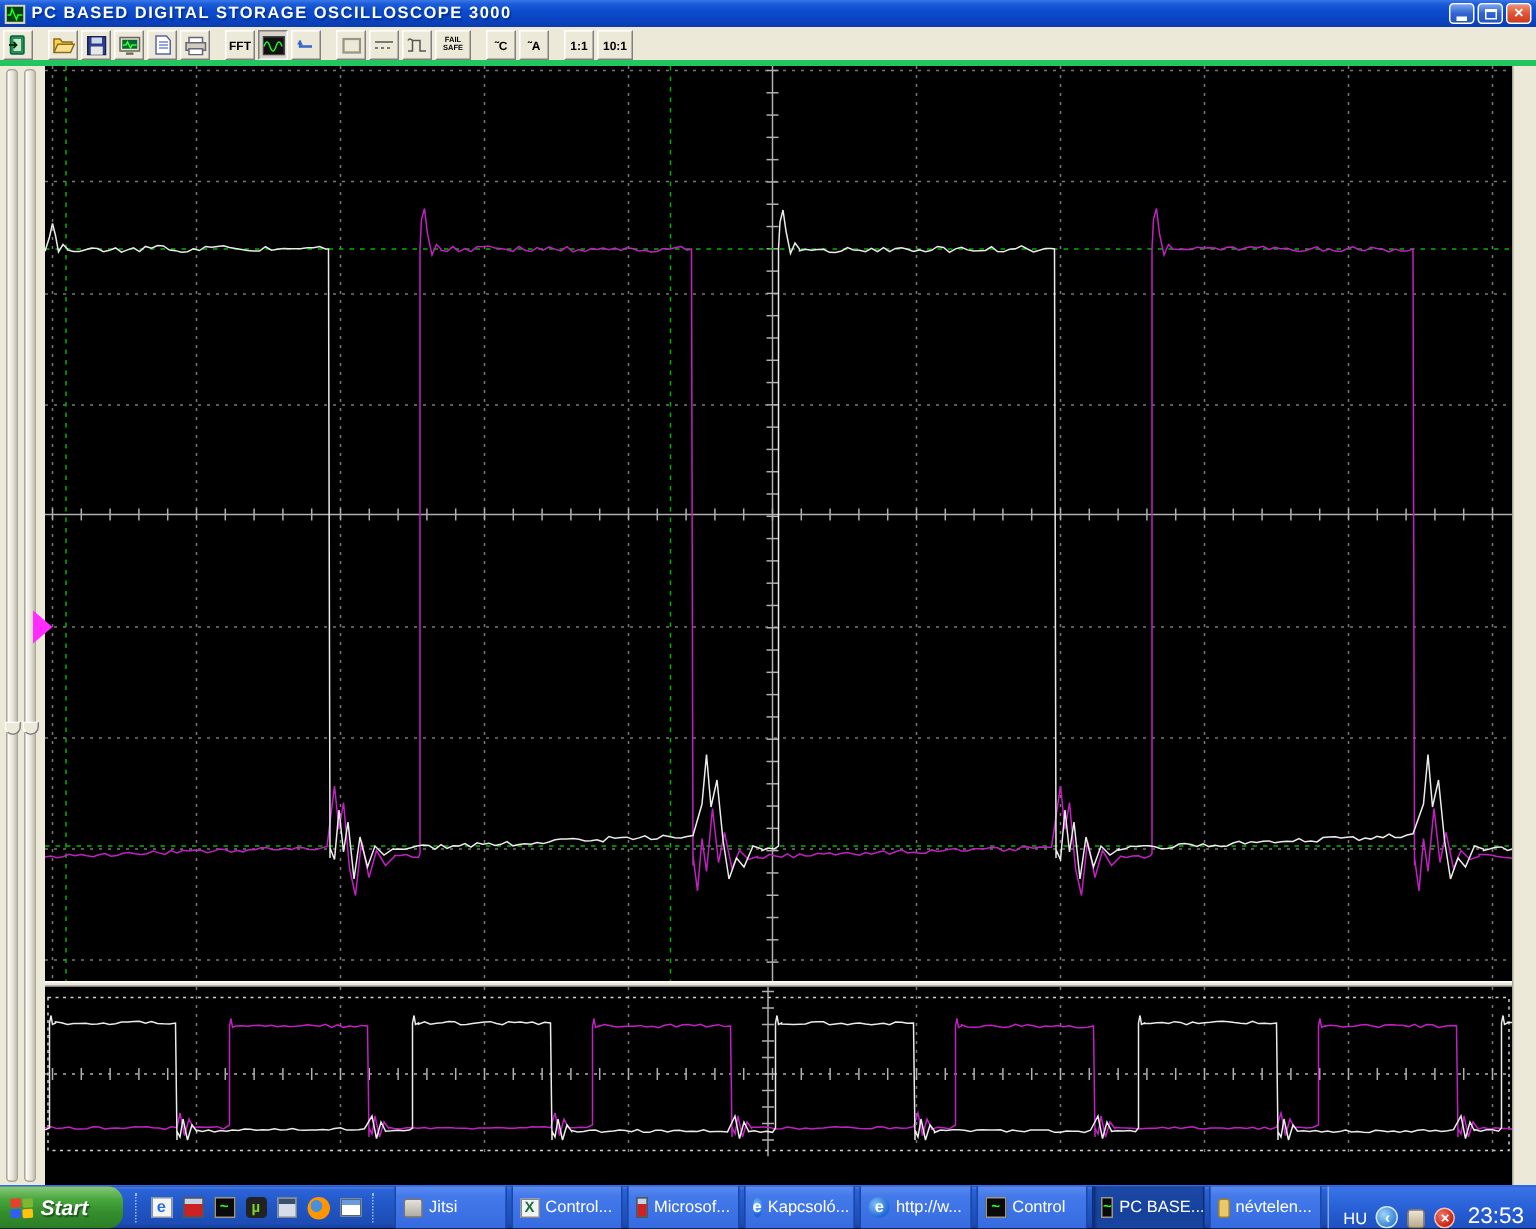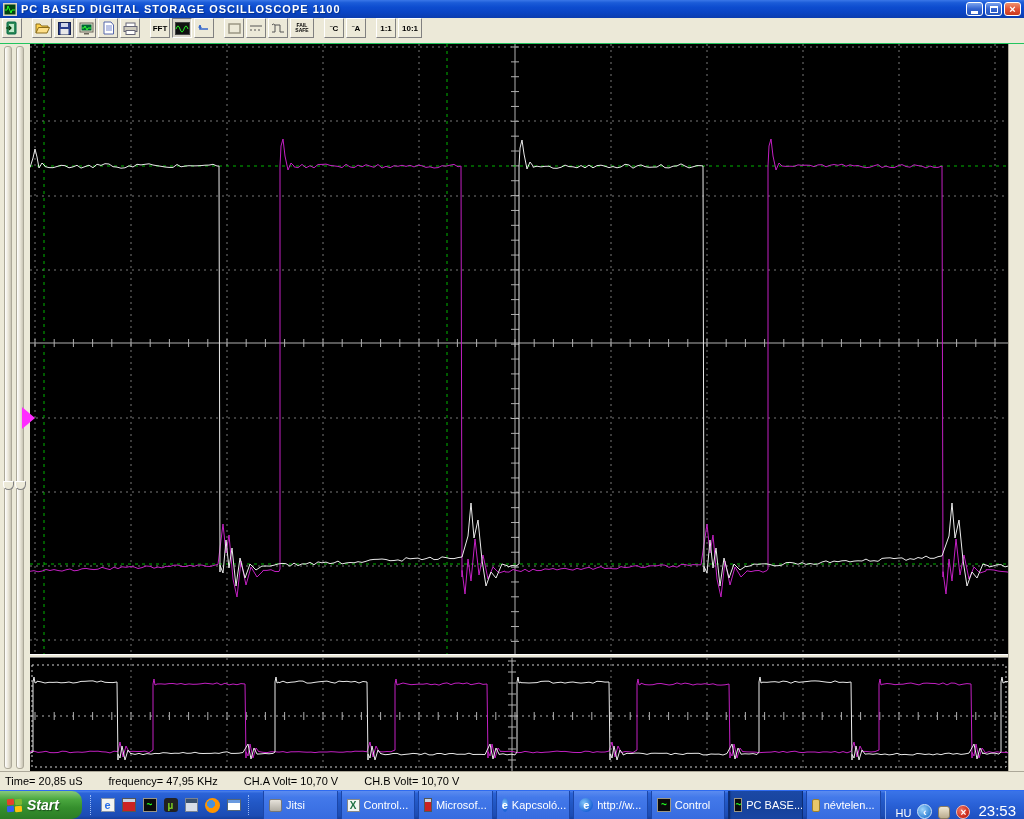--- a/index.html
+++ b/index.html
@@ -17,22 +17,22 @@
   .winbtns { display:flex; gap:2px; }
   .winbtn { width:17px; height:14px; border-radius:3px; border:1px solid #fff;
     display:flex; align-items:center; justify-content:center;
     background:linear-gradient(180deg,#7ba4ef,#3263cf 50%,#2555bd); color:#fff;
     font-size:10px; line-height:10px; }
   .winbtn.close { background:linear-gradient(180deg,#f0926f,#e25336 50%,#c93a1e); font-size:11px; font-weight:bold; }
   .glyph-min { width:7px; height:3px; background:#fff; margin-top:7px; }
   .glyph-restore { width:8px; height:7px; border:1px solid #fff; border-top:2px solid #fff; }
 
   
-  .toolbar { height:26px; flex:0 0 26px; background:#ece9d8; display:flex; align-items:flex-start;
-    padding:0 2px; gap:2px; border-bottom:1px solid #22c55e; }
+  .toolbar { height:26px; flex:0 0 26px; background:#ece9d8; display:flex; align-items:flex-end;
+    padding:0 2px; gap:2px; border-bottom:4px solid #22c55e; }
   .tb-gap { width:6px; flex:0 0 6px; }
   .tb { width:20px; height:20px; background:#ece9d8; border:1px solid;
     border-color:#fff #808080 #808080 #fff; display:flex; align-items:center; justify-content:center;
     font-size:8px; color:#000; padding:0; flex:0 0 auto; overflow:hidden; }
   .tb.wide { width:24px; }
   .tb.pressed { border-color:#808080 #fff #fff #808080; background:#d8d4c8; }
   .tb svg { display:block; }
   .tb .twoline { font-size:5px; line-height:5px; text-align:center; font-weight:bold; }
   .tb .lbl { font-size:8px; font-weight:bold; white-space:nowrap; }
 
@@ -108,21 +108,21 @@
 <body>
 
 <div id="app">
 
   <div class="titlebar">
     <svg class="app-icon" viewBox="0 0 14 13">
       <rect x="0" y="0" width="14" height="13" fill="#d8d4c0"></rect>
       <rect x="1.5" y="1.5" width="11" height="10" fill="#041"></rect>
       <polyline points="2,7 4,7 5,3 8,10 9,7 12,7" fill="none" stroke="#2f2" stroke-width="1"></polyline>
     </svg>
-    <div class="title-text">PC BASED DIGITAL STORAGE OSCILLOSCOPE 1100</div>
+    <div class="title-text">PC BASED DIGITAL STORAGE OSCILLOSCOPE 3000</div>
     <div class="winbtns">
       <div class="winbtn">
           <div class="glyph-min"></div>
         </div>
       <div class="winbtn">
           <div class="glyph-restore"></div>
         </div>
       <div class="winbtn close">×</div>
     </div>
   </div>
@@ -431,26 +431,20 @@
             <line x1="965.0000000000009" y1="54" x2="965.0000000000009" y2="62" stroke="#b0b0b0" stroke-width="1"></line>
             <rect x="2" y="7" width="974" height="102" fill="none" stroke="#d0d0d0" stroke-dasharray="2 3"></rect>
             <polyline points="0.0,93.9 4.0,93.2 8.0,94.4 12.0,94.0 16.0,93.3 20.0,94.6 24.0,94.7 28.0,94.5 32.0,93.2 36.0,93.4 40.0,94.7 44.0,94.2 48.0,94.0 52.0,94.3 56.0,93.9 60.0,93.2 64.0,93.3 68.0,93.2 72.0,93.8 76.0,94.0 80.0,94.9 84.0,93.2 88.0,93.6 90.0,84.0 93.0,99.0 96.0,88.0 99.0,94.0 99.0,93.5 103.0,93.3 107.0,93.5 111.0,93.5 115.0,93.1 119.0,94.6 123.0,92.0 123.0,26.0 124.0,21.0 125.0,27.0 127.0,26.0 127.0,26.0 131.0,25.9 135.0,26.2 139.0,25.6 143.0,25.5 147.0,26.2 151.0,25.5 155.0,26.5 159.0,25.9 163.0,26.3 167.0,26.2 171.0,25.8 175.0,25.2 179.0,25.6 183.0,26.1 187.0,24.9 191.0,26.9 195.0,25.2 199.0,26.9 203.0,26.0 207.0,26.7 211.0,25.6 215.0,26.0 216.0,100.0 216.0,93.8 218.0,98.0 220.0,86.0 223.0,100.0 226.0,90.0 229.0,94.0 229.0,93.6 233.0,94.3 237.0,94.6 241.0,93.8 245.0,93.8 249.0,94.1 253.0,93.6 257.0,94.5 261.0,93.8 265.0,93.8 269.0,93.7 273.0,94.0 277.0,94.2 281.0,94.1 285.0,94.6 289.0,94.0 293.0,94.0 297.0,94.0 301.0,93.7 305.0,93.9 309.0,94.2 313.0,94.2 317.0,93.7 321.0,93.9 325.0,93.2 329.0,93.3 333.0,93.2 337.0,93.8 340.0,84.0 343.0,99.0 346.0,88.0 349.0,94.0 349.0,93.7 353.0,93.9 357.0,93.5 361.0,93.7 365.0,92.0 365.0,26.0 366.0,21.0 367.0,27.0 369.0,26.0 369.0,26.3 373.0,25.0 377.0,25.9 381.0,26.7 385.0,26.4 389.0,26.1 393.0,26.2 397.0,25.6 401.0,26.7 405.0,26.1 409.0,27.1 413.0,25.5 417.0,24.9 421.0,26.6 425.0,25.2 429.0,25.0 433.0,25.8 437.0,24.9 441.0,26.7 445.0,25.9 449.0,25.1 453.0,26.4 457.0,26.0 458.0,100.0 458.0,93.7 460.0,98.0 462.0,86.0 465.0,100.0 468.0,90.0 471.0,94.0 471.0,93.3 475.0,93.5 479.0,93.3 483.0,93.6 487.0,94.6 491.0,94.5 495.0,93.4 499.0,94.0 503.0,94.8 507.0,94.0 511.0,94.6 515.0,94.2 519.0,94.0 523.0,93.5 527.0,93.1 531.0,93.5 535.0,93.4 539.0,93.9 543.0,94.4 547.0,94.5 551.0,94.5 555.0,93.2 559.0,93.4 563.0,94.5 567.0,93.7 571.0,94.1 575.0,94.0 579.0,93.1 582.0,84.0 585.0,99.0 588.0,88.0 591.0,94.0 591.0,94.8 595.0,93.5 599.0,93.8 603.0,94.5 607.0,92.0 607.0,26.0 608.0,21.0 609.0,27.0 611.0,26.0 611.0,25.2 615.0,26.6 619.0,26.9 623.0,26.7 627.0,25.7 631.0,25.5 635.0,26.3 639.0,27.0 643.0,26.5 647.0,24.9 651.0,26.2 655.0,25.1 659.0,25.8 663.0,27.0 667.0,26.0 671.0,26.3 675.0,25.7 679.0,26.5 683.0,25.8 687.0,27.0 691.0,27.1 695.0,26.8 699.0,26.0 700.0,100.0 700.0,94.2 702.0,98.0 704.0,86.0 707.0,100.0 710.0,90.0 713.0,94.0 713.0,93.6 717.0,93.9 721.0,94.0 725.0,94.1 729.0,94.7 733.0,94.4 737.0,94.2 741.0,94.1 745.0,93.5 749.0,94.4 753.0,93.4 757.0,94.4 761.0,93.6 765.0,93.2 769.0,94.3 773.0,94.6 777.0,94.0 781.0,94.0 785.0,94.0 789.0,94.5 793.0,93.9 797.0,93.9 801.0,94.3 805.0,93.5 809.0,94.8 813.0,93.6 817.0,94.8 821.0,93.4 824.0,84.0 827.0,99.0 830.0,88.0 833.0,94.0 833.0,93.3 837.0,93.5 841.0,94.0 845.0,93.6 849.0,92.0 849.0,26.0 850.0,21.0 851.0,27.0 853.0,26.0 853.0,26.2 857.0,25.5 861.0,25.9 865.0,26.7 869.0,26.3 873.0,26.2 877.0,25.4 881.0,25.0 885.0,26.0 889.0,26.9 893.0,25.3 897.0,25.1 901.0,25.4 905.0,25.5 909.0,26.4 913.0,24.9 917.0,26.9 921.0,25.0 925.0,25.2 929.0,27.0 933.0,26.2 937.0,25.6 941.0,26.0 942.0,100.0 942.0,94.4 944.0,98.0 946.0,86.0 949.0,100.0 952.0,90.0 955.0,94.0 955.0,94.9 959.0,93.7 963.0,94.6 967.0,93.8 971.0,94.4 975.0,94.3 979.0,94.9" fill="none" stroke="#c320c3" stroke-width="1"></polyline>
             <polyline points="0.0,95.2 3.0,94.0 3.0,24.0 4.0,19.0 5.0,25.0 7.0,24.0 7.0,23.2 11.0,23.9 15.0,25.0 19.0,24.3 23.0,24.4 27.0,24.2 31.0,24.8 35.0,24.6 39.0,24.0 43.0,25.0 47.0,24.5 51.0,23.4 55.0,23.3 59.0,23.0 63.0,22.9 67.0,24.1 71.0,23.0 75.0,24.3 79.0,24.5 83.0,24.6 87.0,24.0 88.0,102.0 88.0,96.2 90.0,100.0 92.0,88.0 95.0,102.0 98.0,92.0 101.0,96.0 101.0,95.5 105.0,96.4 109.0,95.4 113.0,96.6 117.0,95.6 121.0,96.2 125.0,95.4 129.0,95.6 133.0,94.7 137.0,94.9 141.0,95.5 145.0,95.2 149.0,95.3 153.0,94.5 157.0,95.3 161.0,95.2 165.0,94.3 169.0,95.3 173.0,95.5 177.0,95.4 181.0,95.4 185.0,95.0 189.0,95.4 193.0,94.3 197.0,93.8 201.0,95.4 205.0,95.4 209.0,95.2 213.0,94.5 218.0,86.0 221.0,101.0 224.0,90.0 227.0,96.0 227.0,96.1 231.0,95.9 235.0,95.5 239.0,95.8 243.0,95.4 245.0,94.0 245.0,24.0 246.0,19.0 247.0,25.0 249.0,24.0 249.0,24.8 253.0,23.2 257.0,24.8 261.0,24.2 265.0,23.9 269.0,23.0 273.0,23.1 277.0,25.1 281.0,25.0 285.0,24.3 289.0,23.8 293.0,23.4 297.0,23.1 301.0,24.3 305.0,25.1 309.0,23.1 313.0,23.6 317.0,23.3 321.0,24.0 325.0,23.4 329.0,25.0 333.0,23.5 337.0,24.0 338.0,102.0 338.0,96.1 340.0,100.0 342.0,88.0 345.0,102.0 348.0,92.0 351.0,96.0 351.0,95.7 355.0,96.7 359.0,96.4 363.0,95.5 367.0,95.4 371.0,96.9 375.0,96.4 379.0,96.0 383.0,95.4 387.0,95.7 391.0,96.5 395.0,95.1 399.0,96.9 403.0,96.9 407.0,95.5 411.0,95.5 415.0,96.6 419.0,95.6 423.0,95.5 427.0,96.3 431.0,96.2 435.0,96.3 439.0,95.2 443.0,96.5 447.0,96.4 451.0,96.4 455.0,96.6 460.0,86.0 463.0,101.0 466.0,90.0 469.0,96.0 469.0,96.4 473.0,95.8 477.0,96.8 481.0,96.2 485.0,96.9 487.0,94.0 487.0,24.0 488.0,19.0 489.0,25.0 491.0,24.0 491.0,24.7 495.0,24.8 499.0,25.0 503.0,24.8 507.0,24.6 511.0,23.4 515.0,23.2 519.0,23.2 523.0,25.2 527.0,24.6 531.0,24.2 535.0,25.1 539.0,24.3 543.0,24.0 547.0,24.7 551.0,25.1 555.0,24.7 559.0,24.2 563.0,25.2 567.0,23.3 571.0,23.5 575.0,24.1 579.0,24.0 580.0,102.0 580.0,95.7 582.0,100.0 584.0,88.0 587.0,102.0 590.0,92.0 593.0,96.0 593.0,97.0 597.0,95.3 601.0,95.6 605.0,95.1 609.0,95.1 613.0,95.5 617.0,96.4 621.0,95.3 625.0,95.2 629.0,95.3 633.0,95.3 637.0,95.2 641.0,96.7 645.0,95.3 649.0,96.0 653.0,96.5 657.0,95.3 661.0,95.4 665.0,95.3 669.0,95.3 673.0,96.9 677.0,96.9 681.0,96.0 685.0,96.2 689.0,96.1 693.0,97.0 697.0,95.5 702.0,86.0 705.0,101.0 708.0,90.0 711.0,96.0 711.0,96.2 715.0,95.8 719.0,96.0 723.0,95.6 727.0,96.5 729.0,94.0 729.0,24.0 730.0,19.0 731.0,25.0 733.0,24.0 733.0,24.2 737.0,24.3 741.0,23.9 745.0,23.7 749.0,24.3 753.0,23.1 757.0,23.6 761.0,25.2 765.0,23.4 769.0,24.3 773.0,23.9 777.0,23.5 781.0,23.0 785.0,22.9 789.0,23.1 793.0,23.7 797.0,24.2 801.0,24.5 805.0,22.9 809.0,24.4 813.0,24.2 817.0,24.5 821.0,24.0 822.0,102.0 822.0,96.4 824.0,100.0 826.0,88.0 829.0,102.0 832.0,92.0 835.0,96.0 835.0,96.1 839.0,95.8 843.0,96.3 847.0,95.7 851.0,96.6 855.0,96.0 859.0,96.9 863.0,96.4 867.0,95.3 871.0,96.7 875.0,96.4 879.0,96.8 883.0,97.0 887.0,95.5 891.0,95.8 895.0,96.5 899.0,96.0 903.0,96.9 907.0,95.8 911.0,96.7 915.0,95.5 919.0,95.1 923.0,96.2 927.0,95.5 931.0,96.4 935.0,95.9 939.0,95.1 944.0,86.0 947.0,101.0 950.0,90.0 953.0,96.0 953.0,95.0 957.0,96.2 961.0,95.2 965.0,95.2 969.0,96.1 971.0,94.0 971.0,24.0 972.0,19.0 973.0,25.0 975.0,24.0 975.0,23.5 979.0,23.7" fill="none" stroke="#ebebeb" stroke-width="1"></polyline>
           </svg>
       </div>
     </div>
     <div class="right-strip"></div>
   </div>
 
-  <div class="statusbar">
-    <span>Time= 20,85 uS</span>
-    <span>frequency= 47,95 KHz</span>
-    <span>CH.A Volt= 10,70 V</span>
-    <span>CH.B Volt= 10,70 V</span>
-  </div>
 
   <div class="taskbar">
     <div class="startbtn">
       <svg width="17" height="17" viewBox="0 0 17 17">
         <rect x="1" y="2" width="7" height="6" rx="1" fill="#e8402c" transform="rotate(-4 4 5)"></rect>
         <rect x="9" y="2" width="7" height="6" rx="1" fill="#7eb832" transform="rotate(-4 12 5)"></rect>
         <rect x="1" y="9" width="7" height="6" rx="1" fill="#315ff4" transform="rotate(-4 4 12)"></rect>
         <rect x="9" y="9" width="7" height="6" rx="1" fill="#ffc20e" transform="rotate(-4 12 12)"></rect>
       </svg>
       <span>Start</span>

